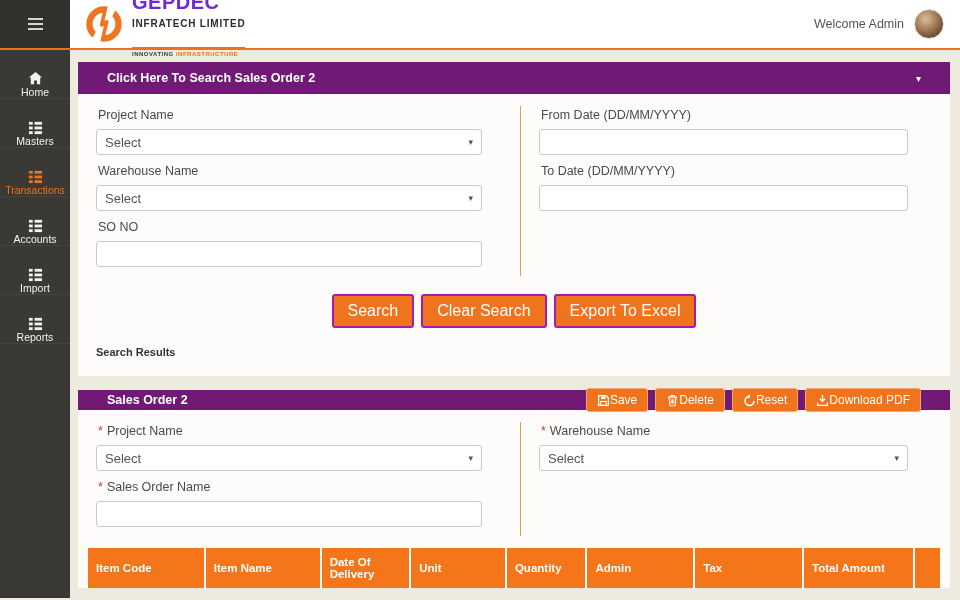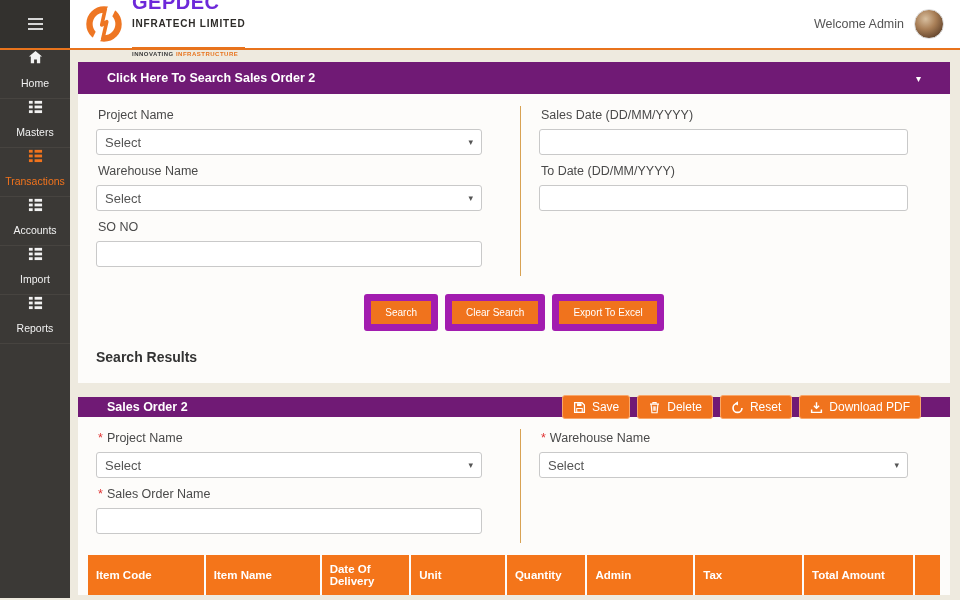--- a/index.html
+++ b/index.html
@@ -19,21 +19,21 @@
   .logo-tagline { font-size:6px; font-weight:bold; letter-spacing:.5px; color:#3a3a3a; margin-top:2px; }
   .logo-tagline .orange { color:#e8731c; }
   .header-right { display:flex; align-items:center; gap:10px; }
   .welcome { font-size:12.5px; color:#555; }
   .avatar { width:30px; height:30px; border-radius:50%; border:1px solid #ddd;
             background: radial-gradient(circle at 38% 32%, #d8bf9f 0%, #a97f57 40%, #6b4b31 75%, #3c2a1a 100%); }
 
   
   .page-body { display:flex; height:548px; }
   .sidebar { width:70px; flex:0 0 70px; background:#3b3936; }
-  .side-item { height:49px; display:flex; flex-direction:column; align-items:center; justify-content:flex-start; gap:12px; border-bottom:1px solid #474440; cursor:pointer; }
+  .side-item { height:49px; display:flex; flex-direction:column; align-items:center; justify-content:flex-end; gap:0; border-bottom:1px solid #474440; cursor:pointer; }
   .side-item .lbl { font-size:10.5px; color:#f2f2f2; }
   .side-item svg { width:15px; height:15px; display:block; }
   .side-item svg .fillpart { fill:#f2f2f2; }
   .side-item.active .lbl { color:#f0731d; }
   .side-item.active svg .fillpart { fill:#f0731d; }
 
   
   .content { flex:1; padding:12px 10px 0 8px; overflow:hidden; }
   .panel { background:#fdfcfa; margin-bottom:14px; }
 
@@ -46,25 +46,25 @@
   .fcol-left { width:50.8%; border-right:1px solid #d8a253; }
   .fcol-right { flex:1; padding-right:42px; }
   .fgroup { margin-bottom:9px; }
   .fgroup .flabel { display:block; font-size:12.5px; color:#4a4a4a; margin:2px 0 7px 2px; }
   .req { color:#e03131; margin-right:4px; }
   .control { display:block; width:100%; height:26px; border:1px solid #c9c9c9; border-radius:3px; background:#fff; font-size:13px; color:#333; padding:0 8px; font-family:inherit; outline:none; }
   .select { display:flex; align-items:center; justify-content:space-between; cursor:pointer; color:#555; }
   .sel-caret { font-size:9px; color:#555; }
 
   .btn-row { display:flex; justify-content:center; gap:7px; margin:16px 0 0; }
-  .btn { background:#f0731d; color:#fff; border:7px solid #a21caf; border-radius:3px; font-size:10px; padding:6px 14px; cursor:pointer; font-family:inherit; }
-  .results-label { font-size:14px; font-weight:bold; color:#333; padding:18px 0 18px 18px; }
+  .btn { background:#f0731d; color:#fff; border:2px solid #a21caf; border-radius:3px; font-size:16px; padding:6px 14px; cursor:pointer; font-family:inherit; }
+  .results-label { font-size:11px; font-weight:bold; color:#333; padding:18px 0 18px 18px; }
 
   .bar-buttons { display:flex; gap:7px; }
-  .bar-btn { display:flex; align-items:center; gap:6px; background:#f0731d; border:1px solid #f9a668; border-radius:3px; color:#fff; font-size:12px; font-weight:normal; padding:4px 10px; cursor:pointer; font-family:inherit; }
+  .bar-btn { display:flex; align-items:center; background:#f0731d; border:1px solid #f9a668; border-radius:3px; color:#fff; font-size:12px; font-weight:normal; padding:4px 10px; cursor:pointer; font-family:inherit; }
   .bar-btn svg { width:13px; height:13px; display:block; }
 
   
   .order-table-wrap { margin:10px 10px 0; }
   table.items { border-collapse:collapse; width:100%; table-layout:fixed; }
   table.items th { background:#f4751a; color:#fff; font-size:11.5px; text-align:left; font-weight:bold; padding:8px 8px; border-right:2px solid #fdfcfa; }
   table.items td:last-child, table.items th:last-child { border-right:none; }
 </style>
 </head>
 <body>
@@ -199,21 +199,21 @@
               <span class="sel-caret">▾</span>
             </div>
           </div>
           <div class="fgroup">
             <span class="flabel">SO NO</span>
             <input class="control" value="" style="">
           </div>
         </div>
         <div class="fcol fcol-right">
           <div class="fgroup">
-            <span class="flabel">Sales Date (DD/MM/YYYY)</span>
+            <span class="flabel">From Date (DD/MM/YYYY)</span>
             <input class="control" value="" style="">
           </div>
           <div class="fgroup">
             <span class="flabel">To Date (DD/MM/YYYY)</span>
             <input class="control" value="" style="">
           </div>
         </div>
       </div>
       <div class="btn-row">
         <button class="btn">Search</button>

